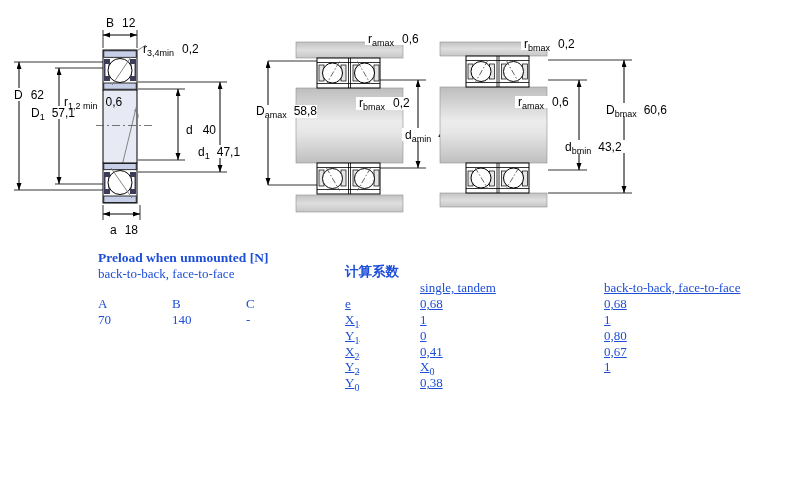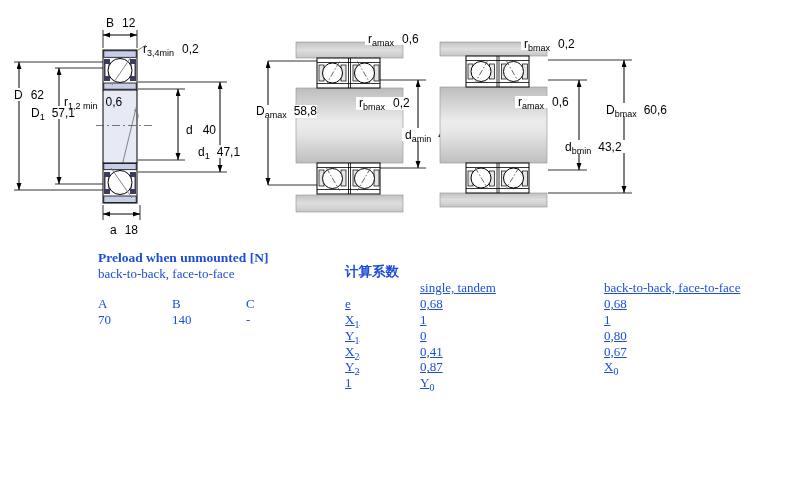--- a/index.html
+++ b/index.html
@@ -262,22 +262,22 @@
 
     <span><span>Y</span><sub>1</sub></span>
     <span>0</span>
     <span>0,80</span>
 
     <span><span>X</span><sub>2</sub></span>
     <span>0,41</span>
     <span>0,67</span>
 
     <span><span>Y</span><sub>2</sub></span>
-    <span>0,87</span>
 
     <span><span>X</span><sub>0</sub></span>
     <span>1</span>
 
     <span><span>Y</span><sub>0</sub></span>
+    <span>0,38</span>
   </div>
 </div>
 
 </div>
 
 </body></html>

